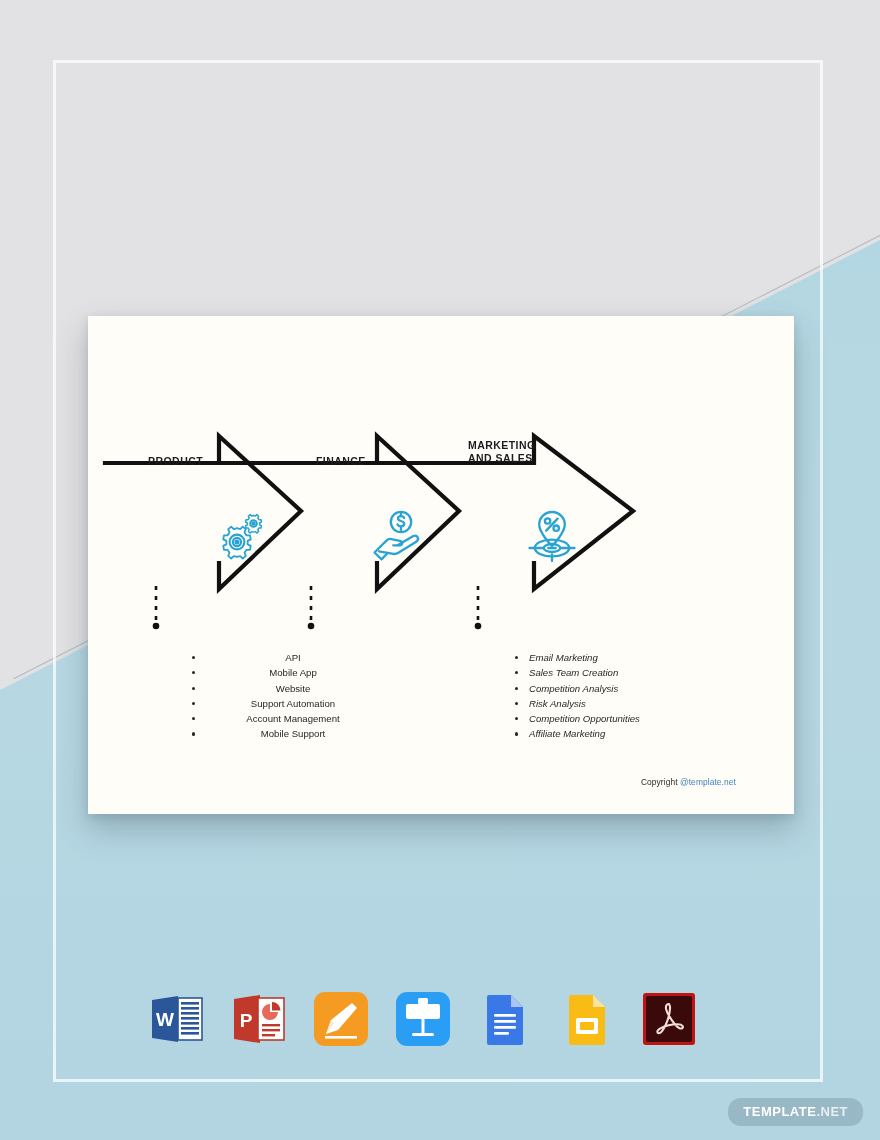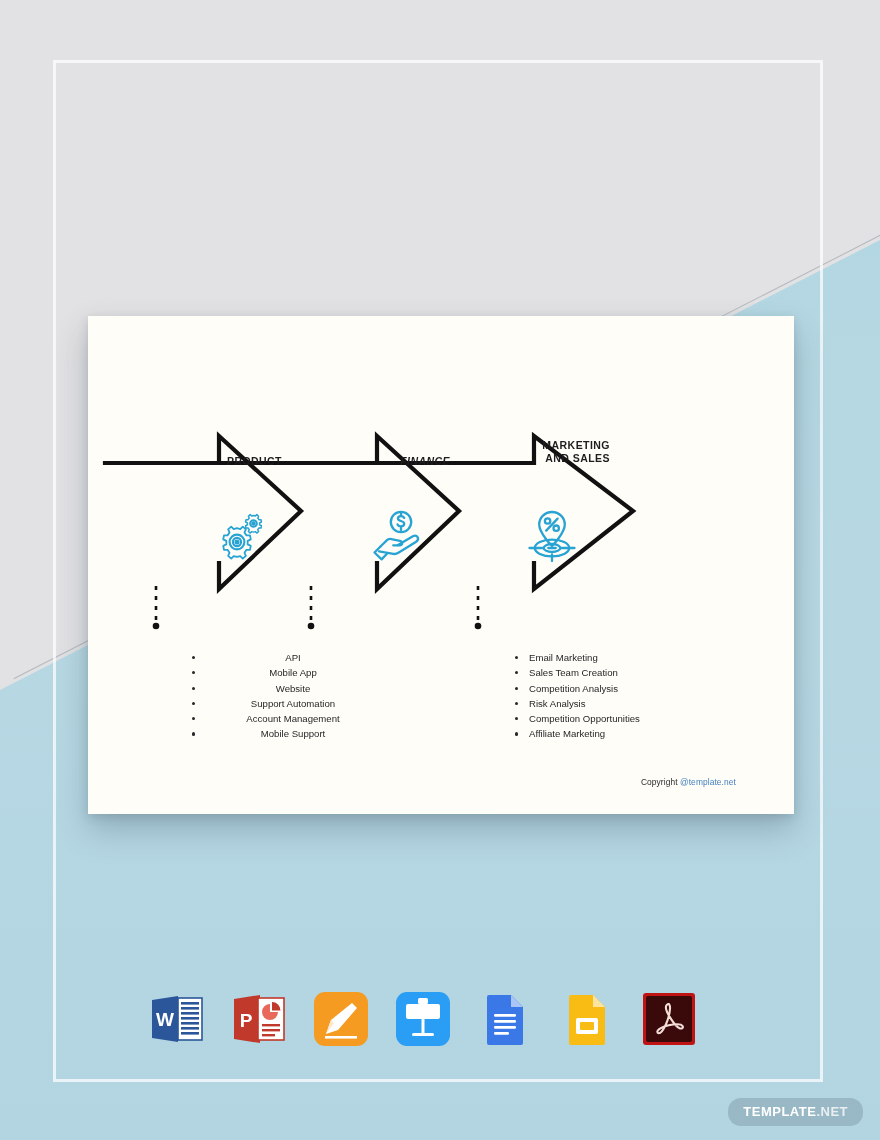--- a/index.html
+++ b/index.html
@@ -66,50 +66,50 @@
   
   #diagram {
     position:absolute;
     left:0; top:112px;
     width:706px; height:210px;
   }
   #arrows-svg { position:absolute; left:0; top:0; }
 
   .stage-label {
     position:absolute;
-    text-align:right;
+    text-align:left;
     font-size:10.5px;
     font-weight:bold;
     color:#1d1d1f;
     letter-spacing:.45px;
     line-height:13px;
   }
   .stage-label.s0 { left:60px;  top:27px;  width:134px; }
-  .stage-label.s1 { left:228px; top:27px;  width:134px;font-style:italic; }
+  .stage-label.s1 { left:228px; top:27px;  width:134px; }
   .stage-label.s2 { left:380px; top:11px;  width:142px; }
 
   .stage-icon {
     position:absolute;
     width:62px; height:62px;
   }
   .stage-icon.i0 { left:125px; top:76px; }
   .stage-icon.i1 { left:280px; top:76px; }
   .stage-icon.i2 { left:433px; top:76px; }
 
   
   .bullet-col {
     position:absolute;
     top:334px;
     font-size:9.6px;
     color:#27272a;
     line-height:15.3px;
   }
   .bullet-col.c0 { left:102px; width:190px;text-align:center; }
   .bullet-col.c1 { left:265px; width:190px; }
-  .bullet-col.c2 { left:425px; width:210px; }
+  .bullet-col.c2 { left:425px; width:210px;font-style:italic; }
 
   .bullet-col ul { list-style:none; }
   .bullet-col li {
     position:relative;
     padding-left:16px;
     white-space:nowrap;
   }
   .bullet-col li::before {
     content:"";
     position:absolute;

